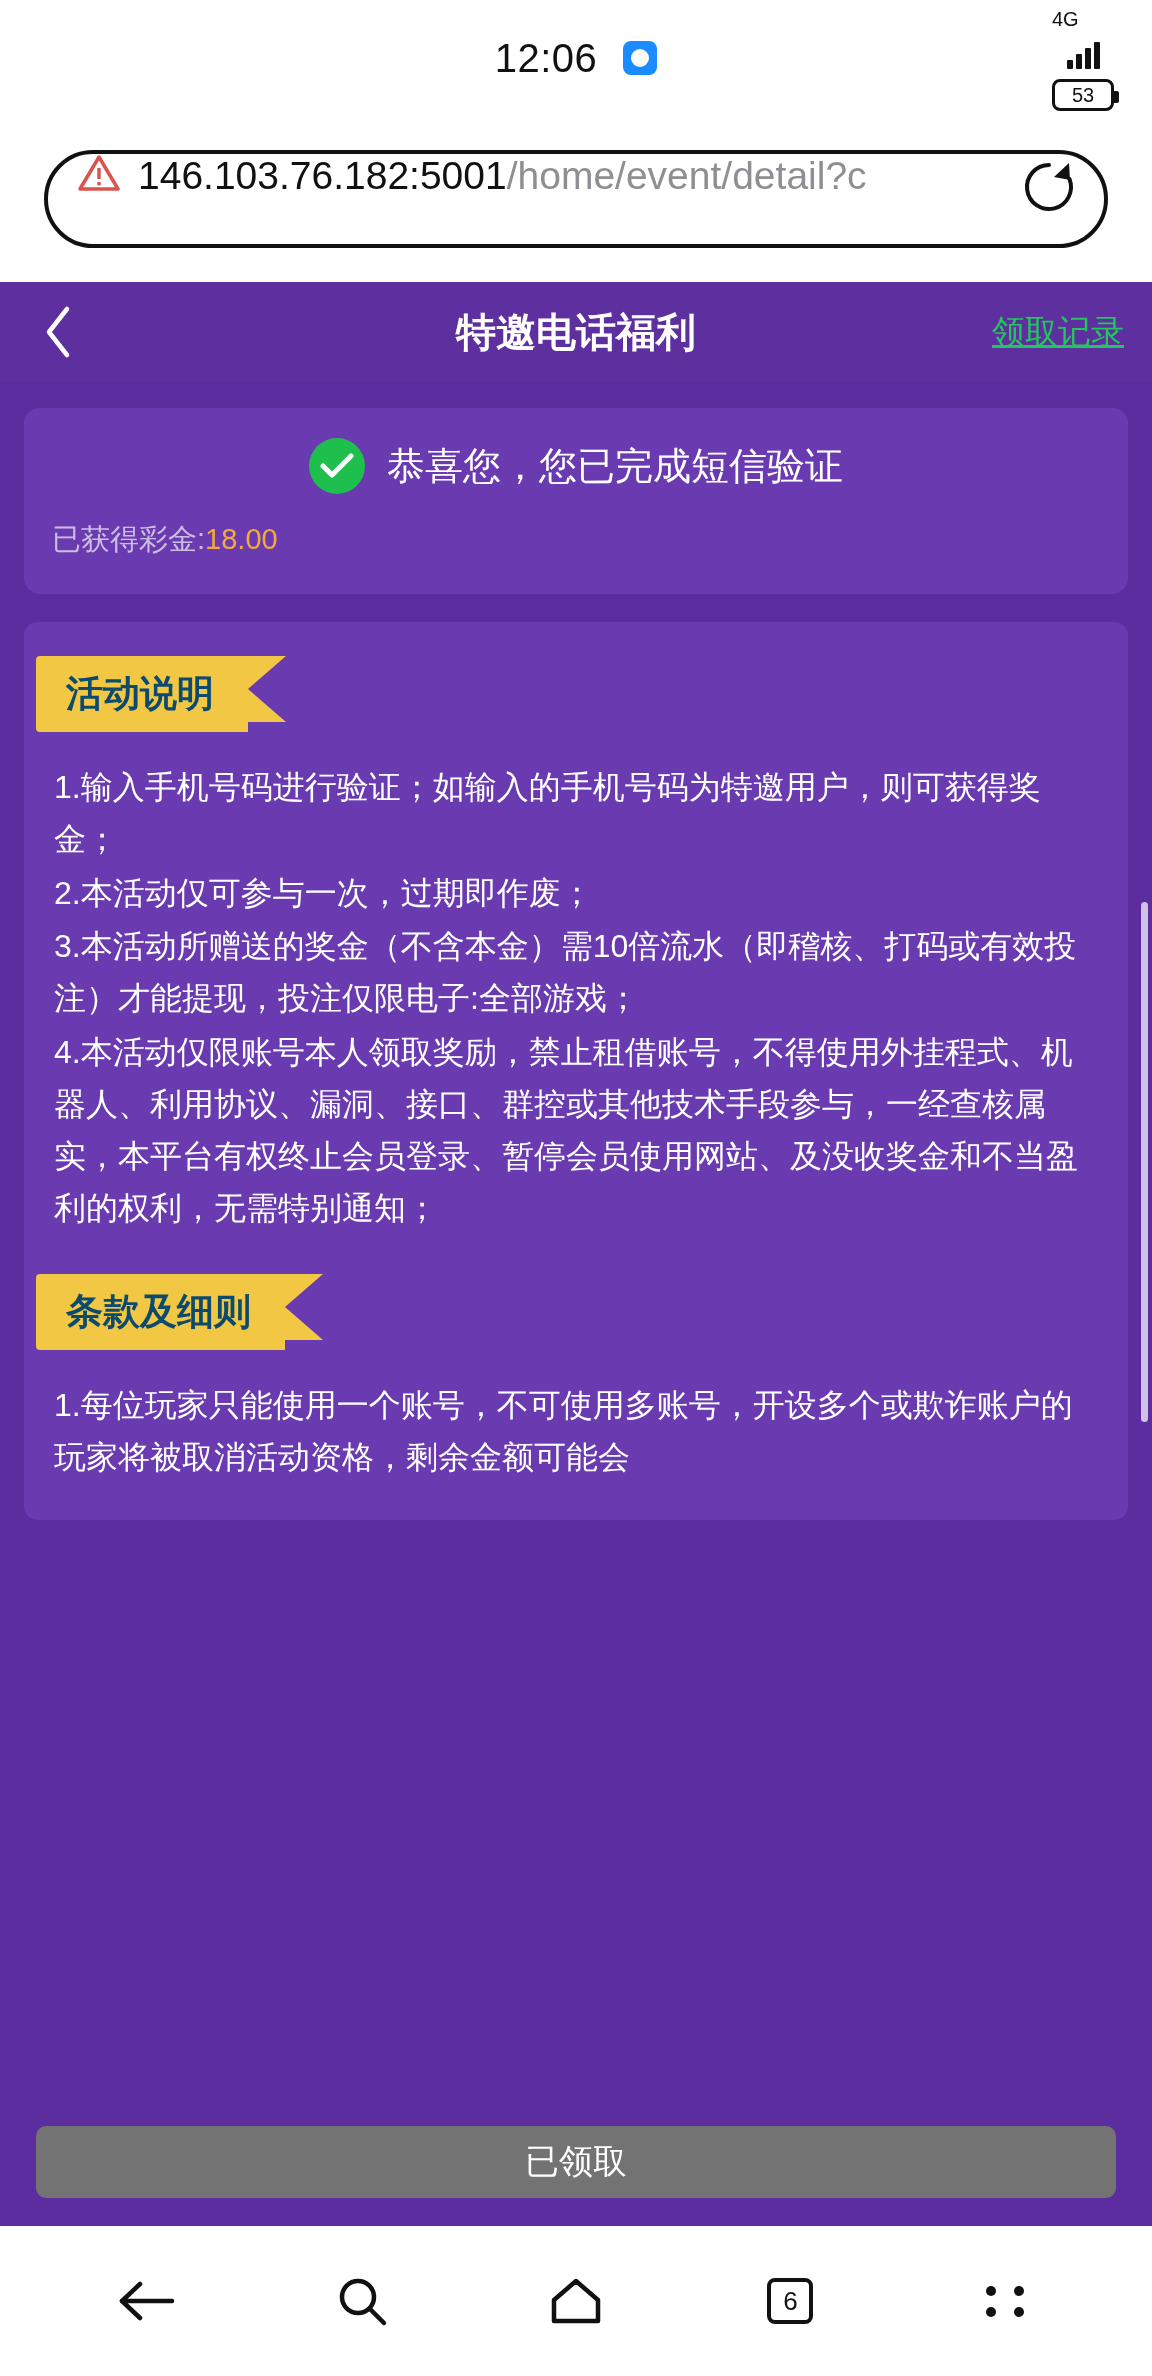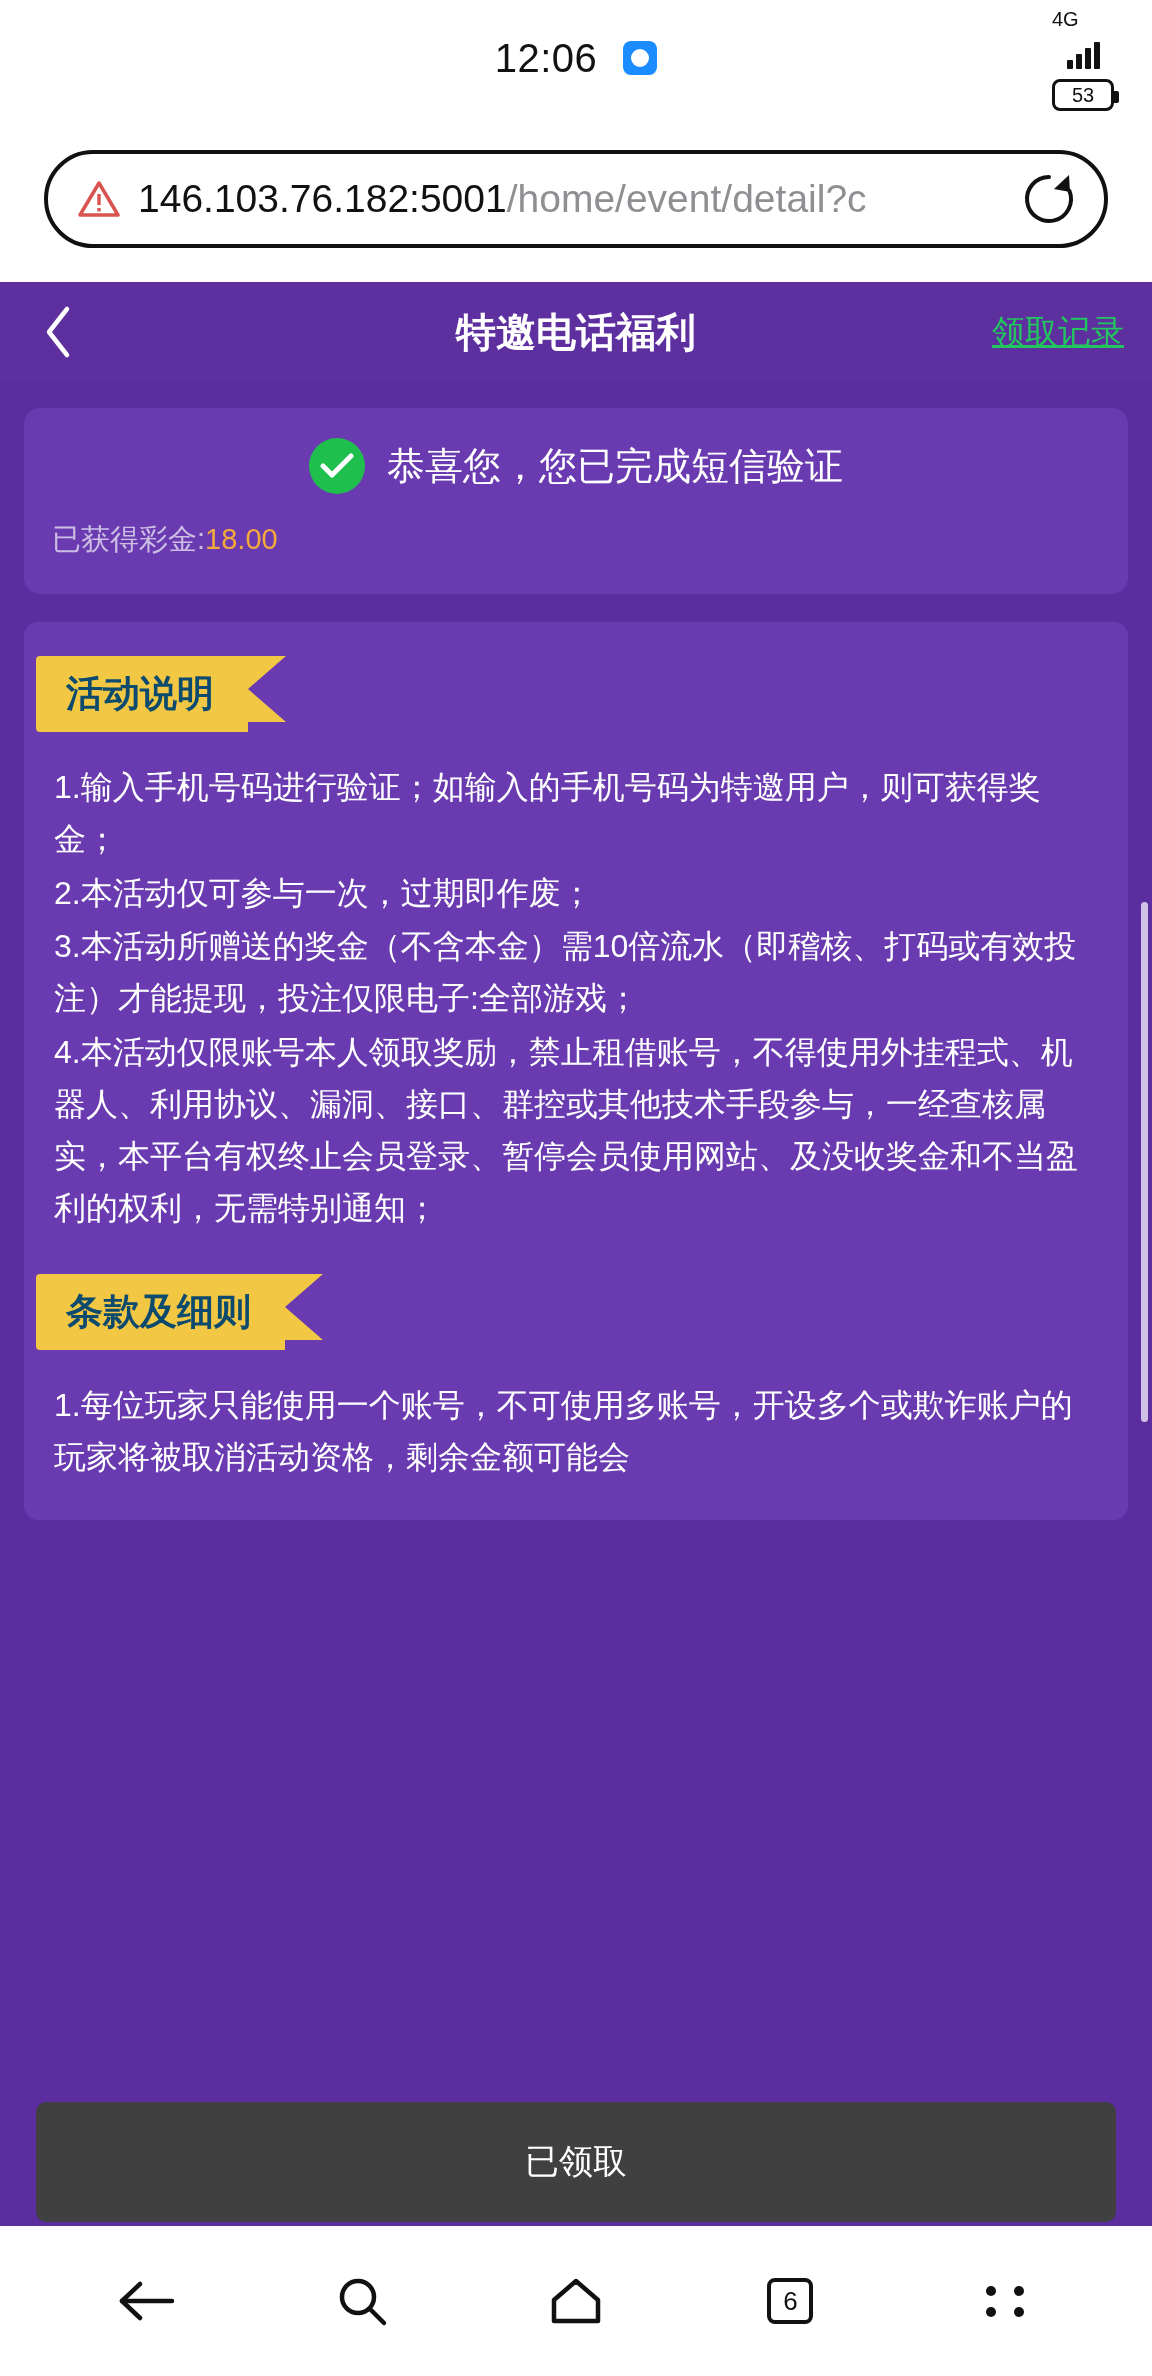--- a/index.html
+++ b/index.html
@@ -120,21 +120,21 @@
     align-items: center;
     justify-content: center;
     padding: 0 44px;
   }
   .urlbar {
     width: 100%;
     height: 98px;
     border: 4px solid #111111;
     border-radius: 49px;
     display: flex;
-    align-items: center;
+    align-items: flex-start;
     padding: 0 22px 0 30px;
     gap: 18px;
     background: #fff;
     overflow: hidden;
   }
   .warn-icon {
     flex: 0 0 auto;
     width: 42px; height: 38px;
     position: relative;
   }
@@ -284,22 +284,22 @@
     left: 0; right: 0; bottom: 0;
     height: 128px;
     background: #5b2d9e;
     display: flex;
     align-items: center;
     justify-content: center;
     padding: 0 36px;
   }
   .cta-btn {
     width: 100%;
-    height: 120px;
-    background: #404040;
+    height: 72px;
+    background: #737373;
     color: #ffffff;
     border: none;
     border-radius: 10px;
     font-size: 34px;
     font-family: inherit;
   }
 
   .scrollbar {
     position: absolute;
     right: 4px;

